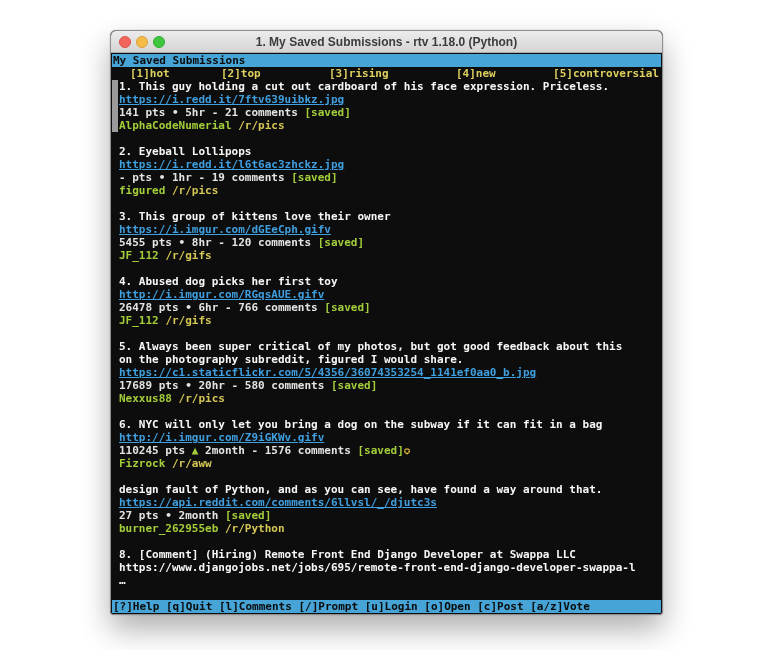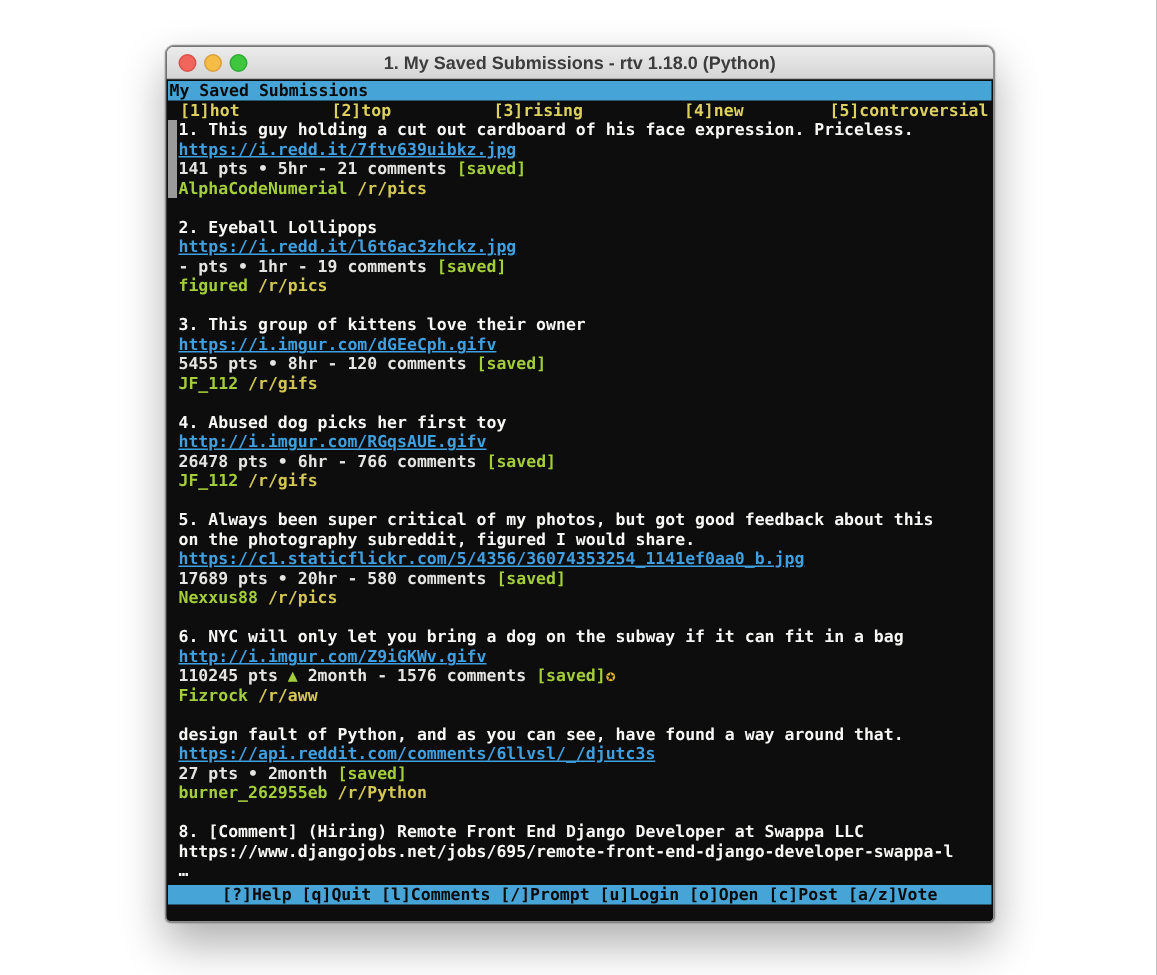--- a/index.html
+++ b/index.html
@@ -38,21 +38,21 @@
     background: #0d0d0d; padding: 1px;
     font: 700 11px/13px "DejaVu Sans Mono", monospace;
     color: #ededeb;
   }
   .row { height: 13px; line-height: 13px; white-space: pre; overflow: hidden; }
 
   .bar { background: #47a4d6; color: #0a0a0a; display: flex; justify-content: space-between; padding: 0 1px; flex-direction: column; }
 
   .menu-row { position: relative; color: #ddd05e; }
   .menu-item { position: absolute; top: 0; }
-  .menu-item:nth-child(1) { left: 8px; }
+  .menu-item:nth-child(1) { left: 18px; }
   .menu-item:nth-child(2) { left: 109px; text-align: center; }
   .menu-item:nth-child(3) { left: 217px; }
   .menu-item:nth-child(4) { left: 344px; }
   .menu-item:nth-child(5) { right: 2px; }
 
   .list { height: 520px; overflow: hidden; }
   .submission { position: relative; margin-bottom: 13px; }
   .submission:last-child { margin-bottom: 0; }
   .submission .line { height: 13px; line-height: 13px; white-space: pre; padding-left: 7px; overflow: hidden; }
   .cursor {
@@ -60,21 +60,21 @@
     background: #9b9b9b;
   }
 
   .seg-title { color: #f7f7f5; }
   .seg-fg    { color: #e4e4e2; }
   .seg-link  { color: #3f9fdf; text-decoration: underline; }
   .seg-green { color: #a3cd3a; }
   .seg-yellow{ color: #d4c654; margin-top: 28px; }
   .seg-gold  { color: #e0b531; font-family: "DejaVu Sans Mono", "DejaVu Sans", monospace; }
 
-  .statusbar { position: absolute; left: 1px; right: 1px; bottom: 11px; text-align: center; }
+  .statusbar { position: absolute; left: 1px; right: 1px; bottom: 1px; }
 </style>
 </head>
 <body>
 
 <div class="window">
 
   <div class="titlebar">
     <div class="traffic-lights">
       <span class="tl tl-close"></span>
       <span class="tl tl-min"></span>

